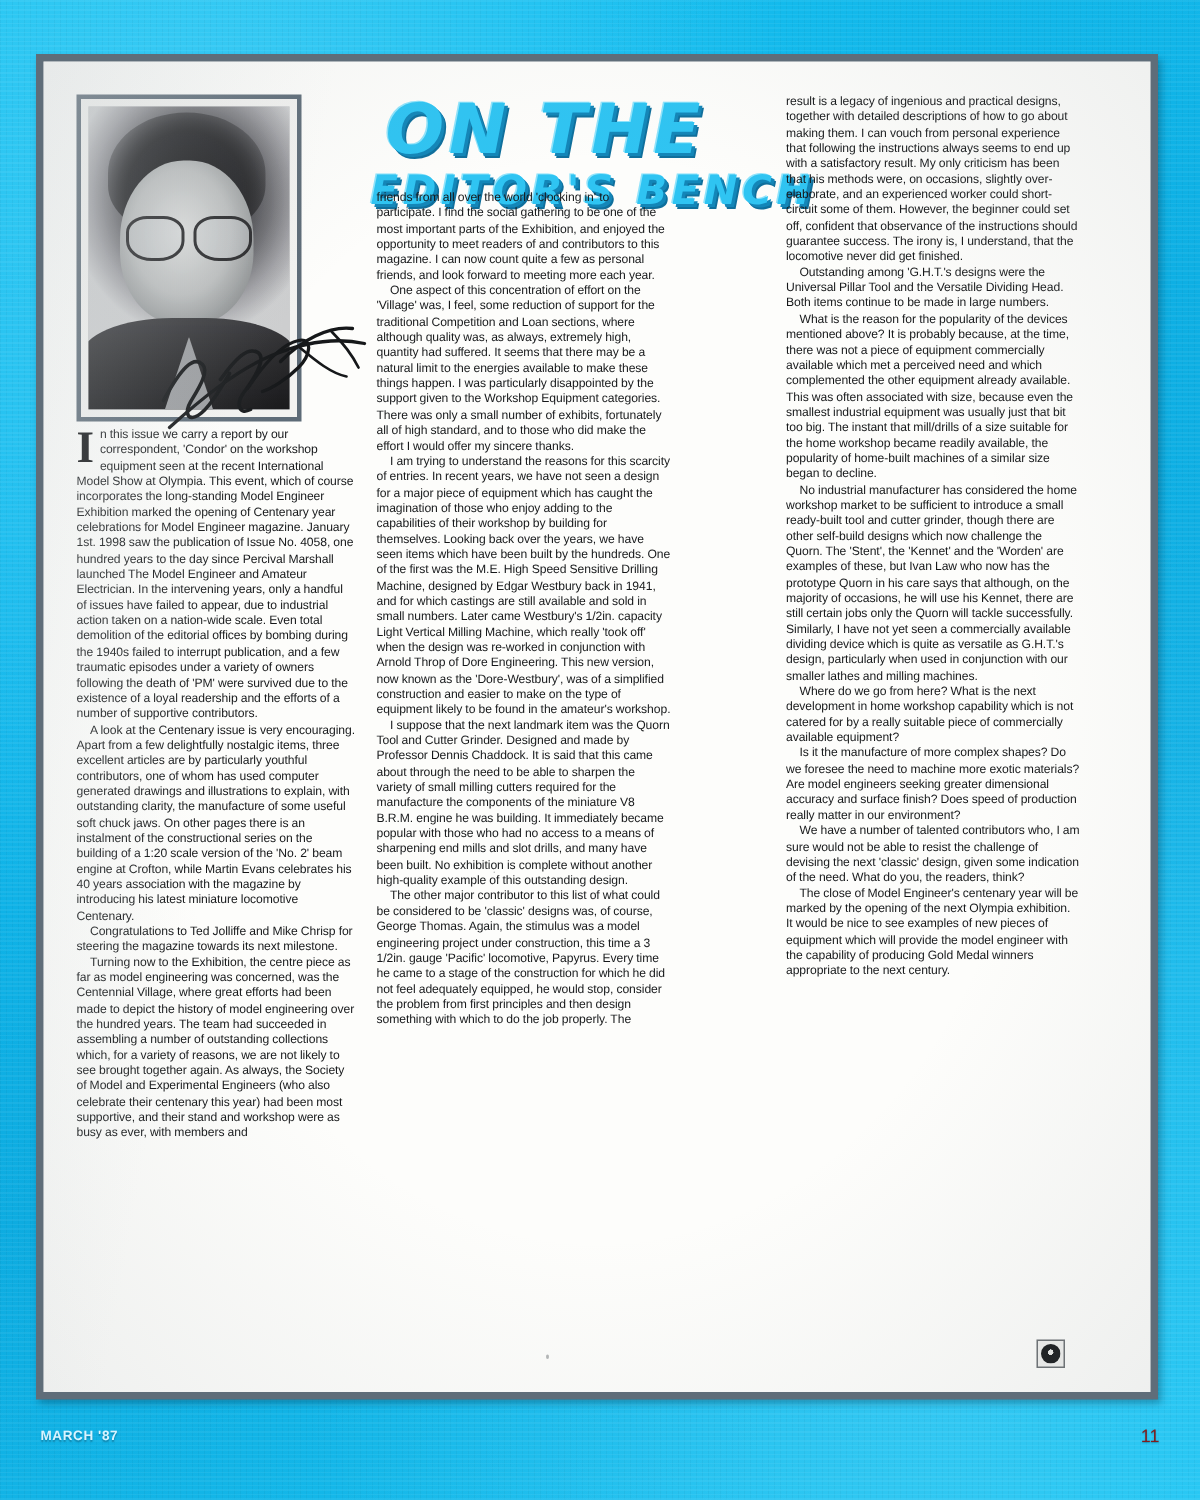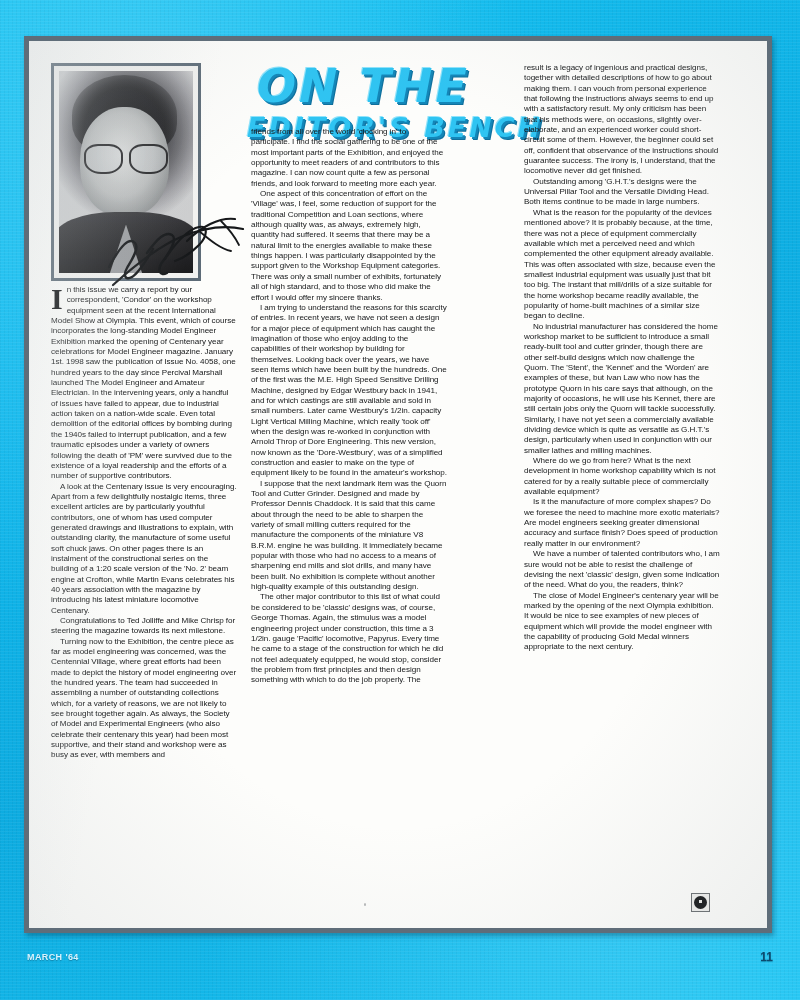--- a/index.html
+++ b/index.html
@@ -265,22 +265,22 @@
     font-weight: bold;
     letter-spacing: 0.4px;
     color: #d8f4ff;
     text-shadow: 0 1px 1px rgba(0,70,100,0.45);
   }
   #footer-right {
     position: absolute;
     right: 27px;
     top: 950px;
     font-size: 12px;
-    font-weight: bold;
-    color: #0c4a6e;
+    font-weight: normal;
+    color: #7f1d1d;
     text-shadow: 0 1px 1px rgba(0,70,100,0.45);
   }
 
   
   .speck {
     position: absolute;
     background: rgba(90,95,100,0.45);
     border-radius: 50%;
   }
 </style>
@@ -356,14 +356,14 @@
       <div id="end-logo-mark"></div>
     </div>
 
     <div class="speck" style="left:335px; top:862px; width:2px; height:3px;"></div>
     <div class="speck" style="left:300px; top:540px; width:1px; height:1px;"></div>
 
     <div id="sheet-tint"></div>
   </div>
 </div>
 
-<div id="footer-left">MARCH '64</div>
+<div id="footer-left">MARCH '87</div>
 <div id="footer-right">11</div>
 
 </body></html>

